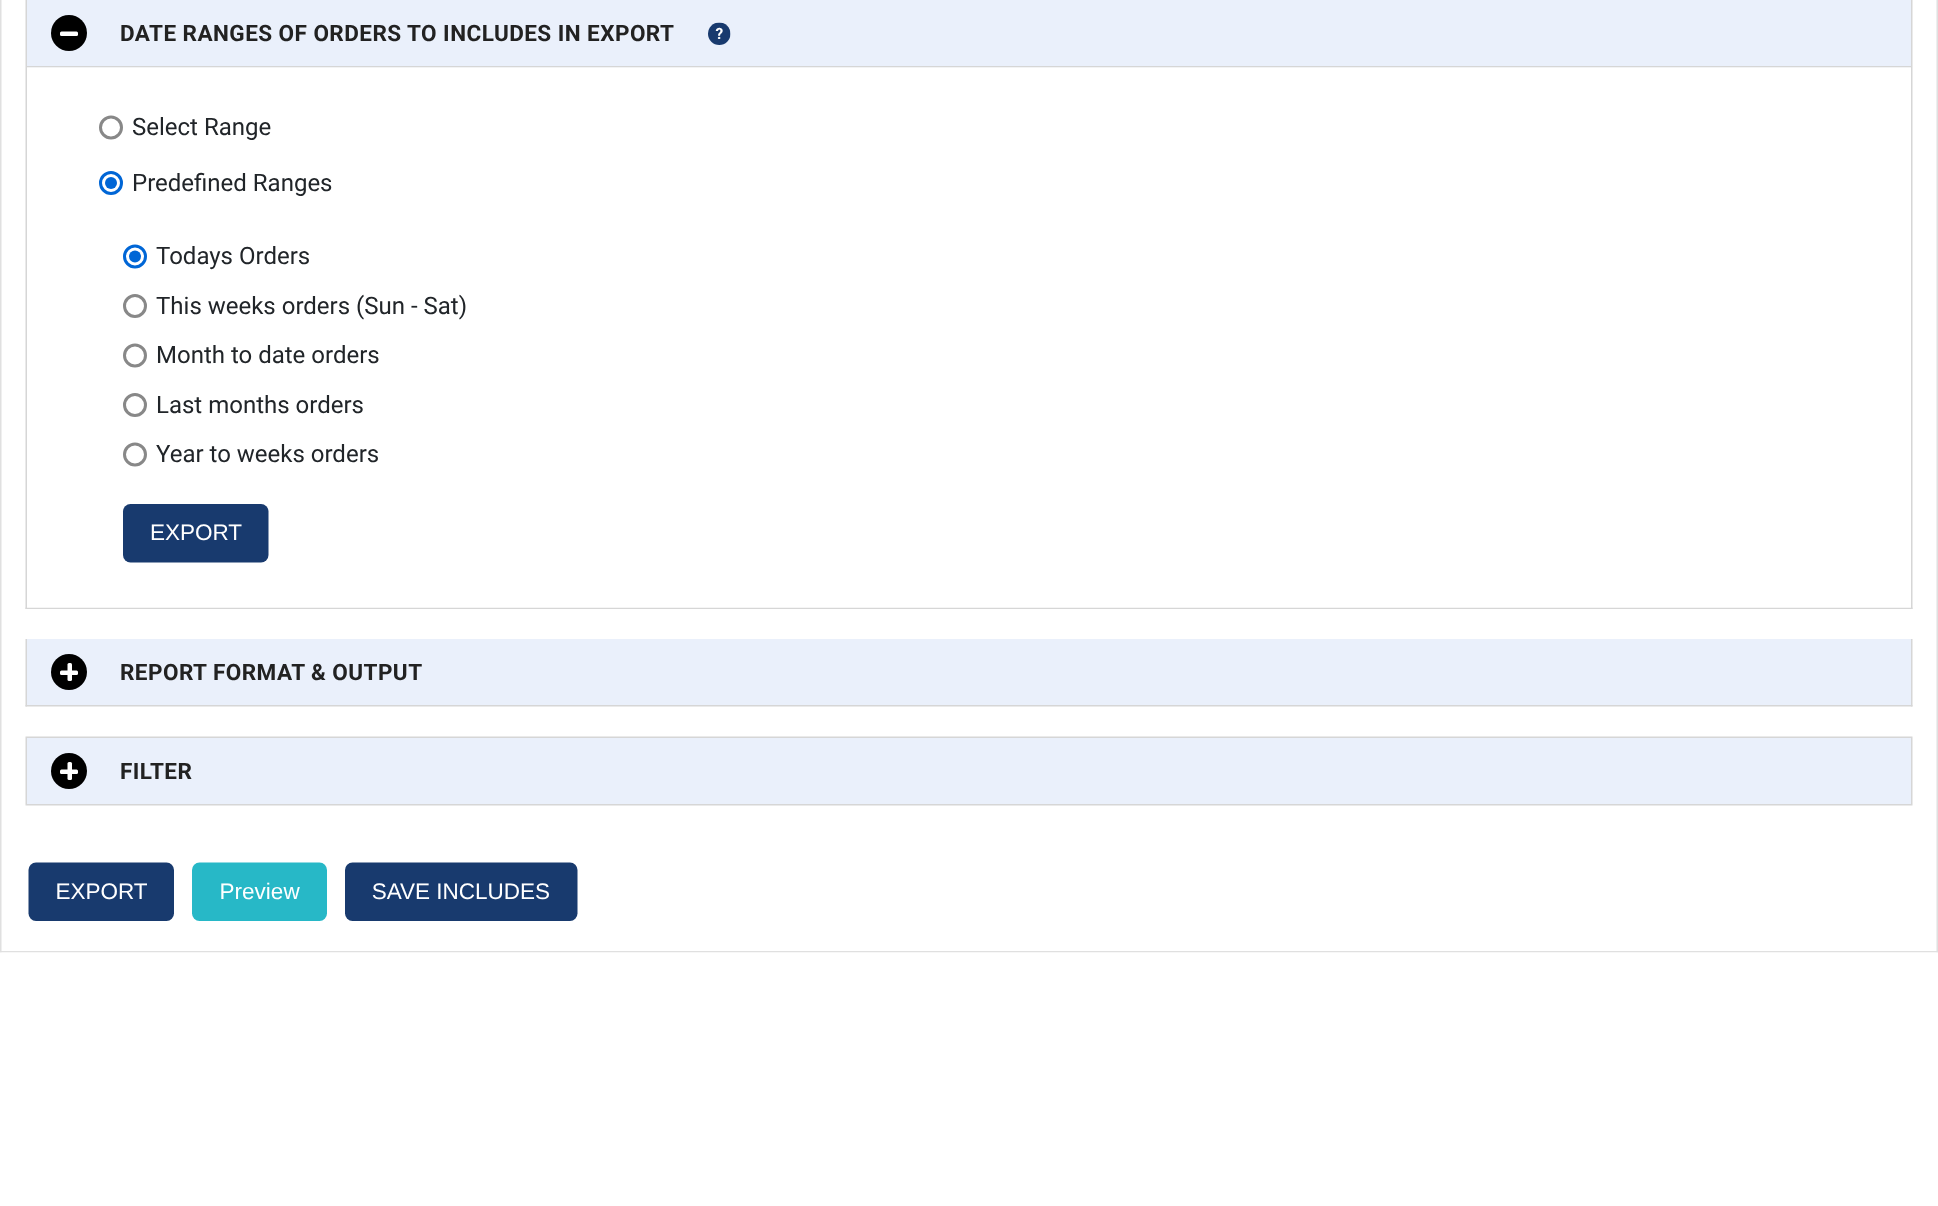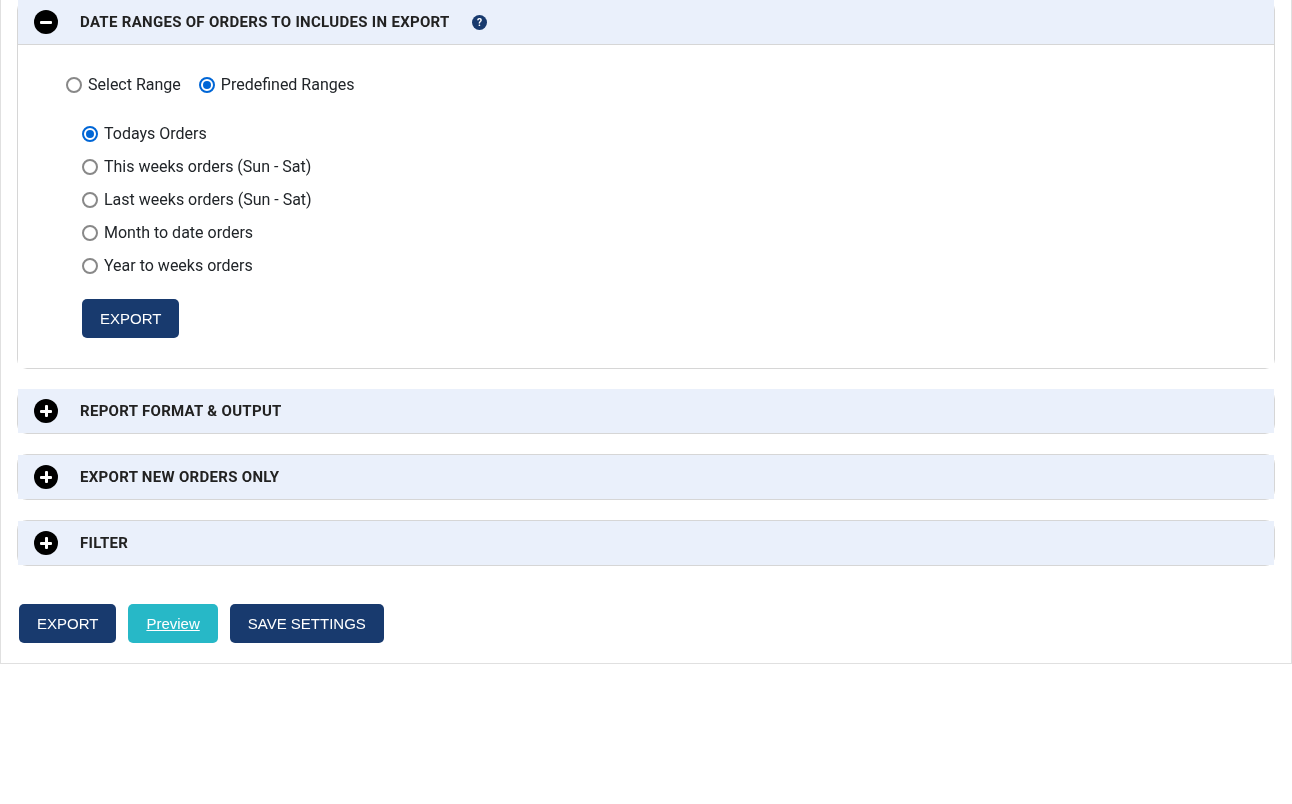--- a/index.html
+++ b/index.html
@@ -11,21 +11,21 @@
     padding: 0;
   }
   .container {
     padding: 0 0 20px 0;
     border: 1px solid #e0e0e0;
     border-top: none;
   }
   .panel {
     margin: 0 0 20px 0;
     border: 1px solid #d6d6d6;
-    border-radius: 10px;
+    border-radius: 0;
     background: #fff;
   }
   .panel:first-child { margin-top: 0; border-top: none; }
   .panel + .panel { margin-top: 20px; }
   .panel-header {
     background: #eaf0fb;
     padding: 10px 16px;
     display: flex;
     align-items: center;
     gap: 22px;
@@ -61,20 +61,21 @@
   .icon-plus { position: relative; }
   .panel-body {
     padding: 30px 28px 30px 28px;
     background: #fff;
   }
   .radio-row {
     display: flex;
     gap: 18px;
     margin-bottom: 30px;
     padding-left: 20px;
+    flex-direction: column;
   }
   .radio-option {
     display: flex;
     align-items: center;
     gap: 6px;
     cursor: pointer;
     font-size: 16px;
   }
   .radio-list {
     padding-left: 36px;
@@ -121,21 +122,21 @@
   }
   .btn {
     padding: 11px 18px;
     border: none;
     border-radius: 5px;
     font-size: 15px;
     cursor: pointer;
     color: #fff;
   }
   .btn-dark { background: #183a6e; }
-  .btn-teal { background: #27b8c7; text-decoration: underline; }
+  .btn-teal { background: #27b8c7; }
   .page {
     width: 1292px;
     margin: 0 auto;
   }
   .panels-area {
     padding: 0 16px 6px 16px;
   }
   .first-panel { margin: 0 16px 20px 16px; border-top: 1px solid #d6d6d6; }
   .help-svg { width: 15px; height: 15px; }
 </style>
@@ -174,25 +175,25 @@
           <label class="radio-option">
             <input type="radio" class="radio-input" name="predefined" checked="" style="">
             <span>Todays Orders</span>
           </label>
           <label class="radio-option">
             <input type="radio" class="radio-input" name="predefined" style="">
             <span>This weeks orders (Sun - Sat)</span>
           </label>
           <label class="radio-option">
             <input type="radio" class="radio-input" name="predefined" style="">
-            <span>Last weeks orders (Sun - Sat)</span>
-          </label>
-          <label class="radio-option">
-            <input type="radio" class="radio-input" name="predefined" style="">
             <span>Month to date orders</span>
+          </label>
+          <label class="radio-option">
+            <input type="radio" class="radio-input" name="predefined" style="">
+            <span>Last months orders</span>
           </label>
           <label class="radio-option">
             <input type="radio" class="radio-input" name="predefined" style="">
             <span>Year to weeks orders</span>
           </label>
 
           <button class="export-inline-btn">EXPORT</button>
         </div>
       </div>
     </div>
@@ -201,42 +202,33 @@
       <div class="panel collapsed">
         <div class="panel-header">
           <span class="toggle-icon">
             <span class="icon-circle icon-plus"></span>
           </span>
           <span class="panel-title">REPORT FORMAT &amp; OUTPUT</span>
         </div>
 
       </div>
 
-      <div class="panel collapsed">
-        <div class="panel-header">
-          <span class="toggle-icon">
-            <span class="icon-circle icon-plus"></span>
-          </span>
-          <span class="panel-title">EXPORT NEW ORDERS ONLY</span>
-        </div>
-
-      </div>
 
       <div class="panel collapsed">
         <div class="panel-header">
           <span class="toggle-icon">
             <span class="icon-circle icon-plus"></span>
           </span>
           <span class="panel-title">FILTER</span>
         </div>
 
       </div>
 
     </div>
 
     <div class="footer-buttons">
       <button class="btn btn-dark">EXPORT</button>
       <button class="btn btn-teal">Preview</button>
-      <button class="btn btn-dark">SAVE SETTINGS</button>
+      <button class="btn btn-dark">SAVE INCLUDES</button>
     </div>
 
   </div>
 </div>
 
 </body></html>

